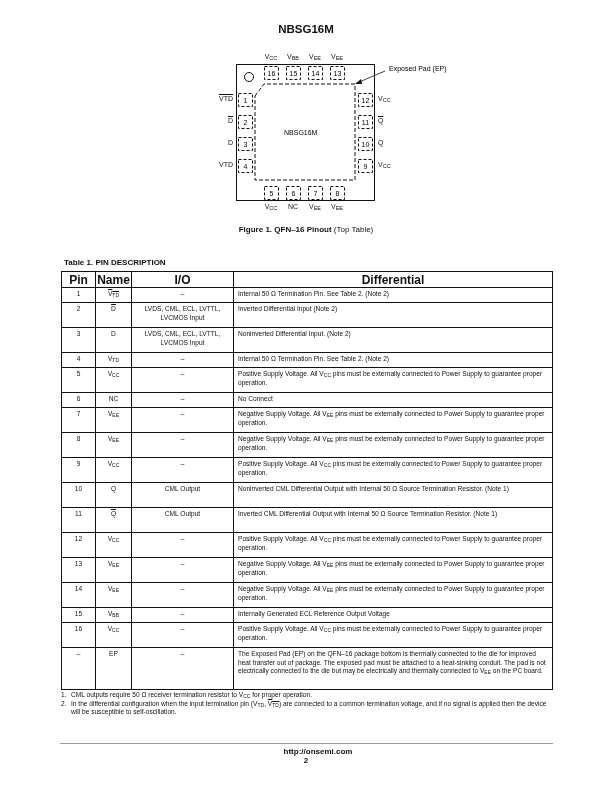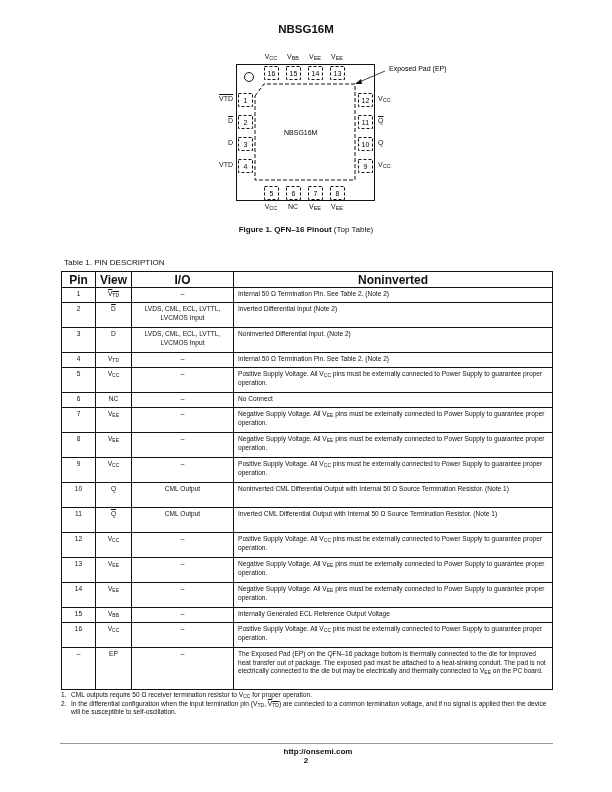--- a/index.html
+++ b/index.html
@@ -7,21 +7,21 @@
   .abs { position:absolute; }
   #doc-title { left:0; width:612px; top:23px; text-align:center; font-weight:bold; font-size:11.5px; }
   
   #pinout-svg { position:absolute; left:0; top:0; }
   .pin-label { font-size:7px; }
   .pin-label sub { font-size:5.5px; vertical-align:-1px; }
   .ol { text-decoration:overline; }
   #fig-caption { left:0; width:612px; top:225px; text-align:center; font-size:8px; }
   #fig-caption b { font-weight:bold;margin-top:16px; }
   
-  #table-title { left:64px; top:258px; font-size:8px; font-weight:normal;text-align:right; }
+  #table-title { left:64px; top:258px; font-size:8px; font-weight:bold;text-align:right; }
   table#pin-table { position:absolute; left:61px; top:271px; width:492px; border-collapse:collapse; font-size:6.6px; table-layout:fixed; }
   #pin-table th, #pin-table td { border:1px solid #111; padding:0; vertical-align:top; }
   #pin-table th { font-size:12px; font-weight:bold; height:15px; vertical-align:middle; text-align:center; }
   #pin-table td { line-height:8.5px; padding-top:2px; padding-bottom:2px; }
   #pin-table td.c { text-align:center; }
   #pin-table td.d { padding-left:4px; padding-right:4px; }
   #pin-table tr.r1 td { height:10px; }
   #pin-table tr.r2 td { height:20px; }
   #pin-table tr.r4 td { height:37px; }
   #pin-table sub { font-size:5px; vertical-align:-1px; line-height:0; }
@@ -108,23 +108,23 @@
 <table id="pin-table">
   <colgroup>
       <col style="width:34px">
       <col style="width:36px">
       <col style="width:102px">
       <col>
     </colgroup>
   <thead>
     <tr>
       <th>Pin</th>
-      <th>View</th>
+      <th>Name</th>
       <th>I/O</th>
-      <th>Noninverted</th>
+      <th>Differential</th>
     </tr>
   </thead>
   <tbody id="pin-tbody">
       <tr class="r1">
         <td class="c">1</td>
         <td class="c"><span class="ov"><span>V</span><sub>TD</sub></span></td>
         <td class="c" style="padding-left: 4px; padding-right: 4px;">–</td>
         <td class="d"><span>Internal 50 Ω Termination Pin. See Table 2. (Note 2)</span></td>
       </tr>
       <tr class="r2">

